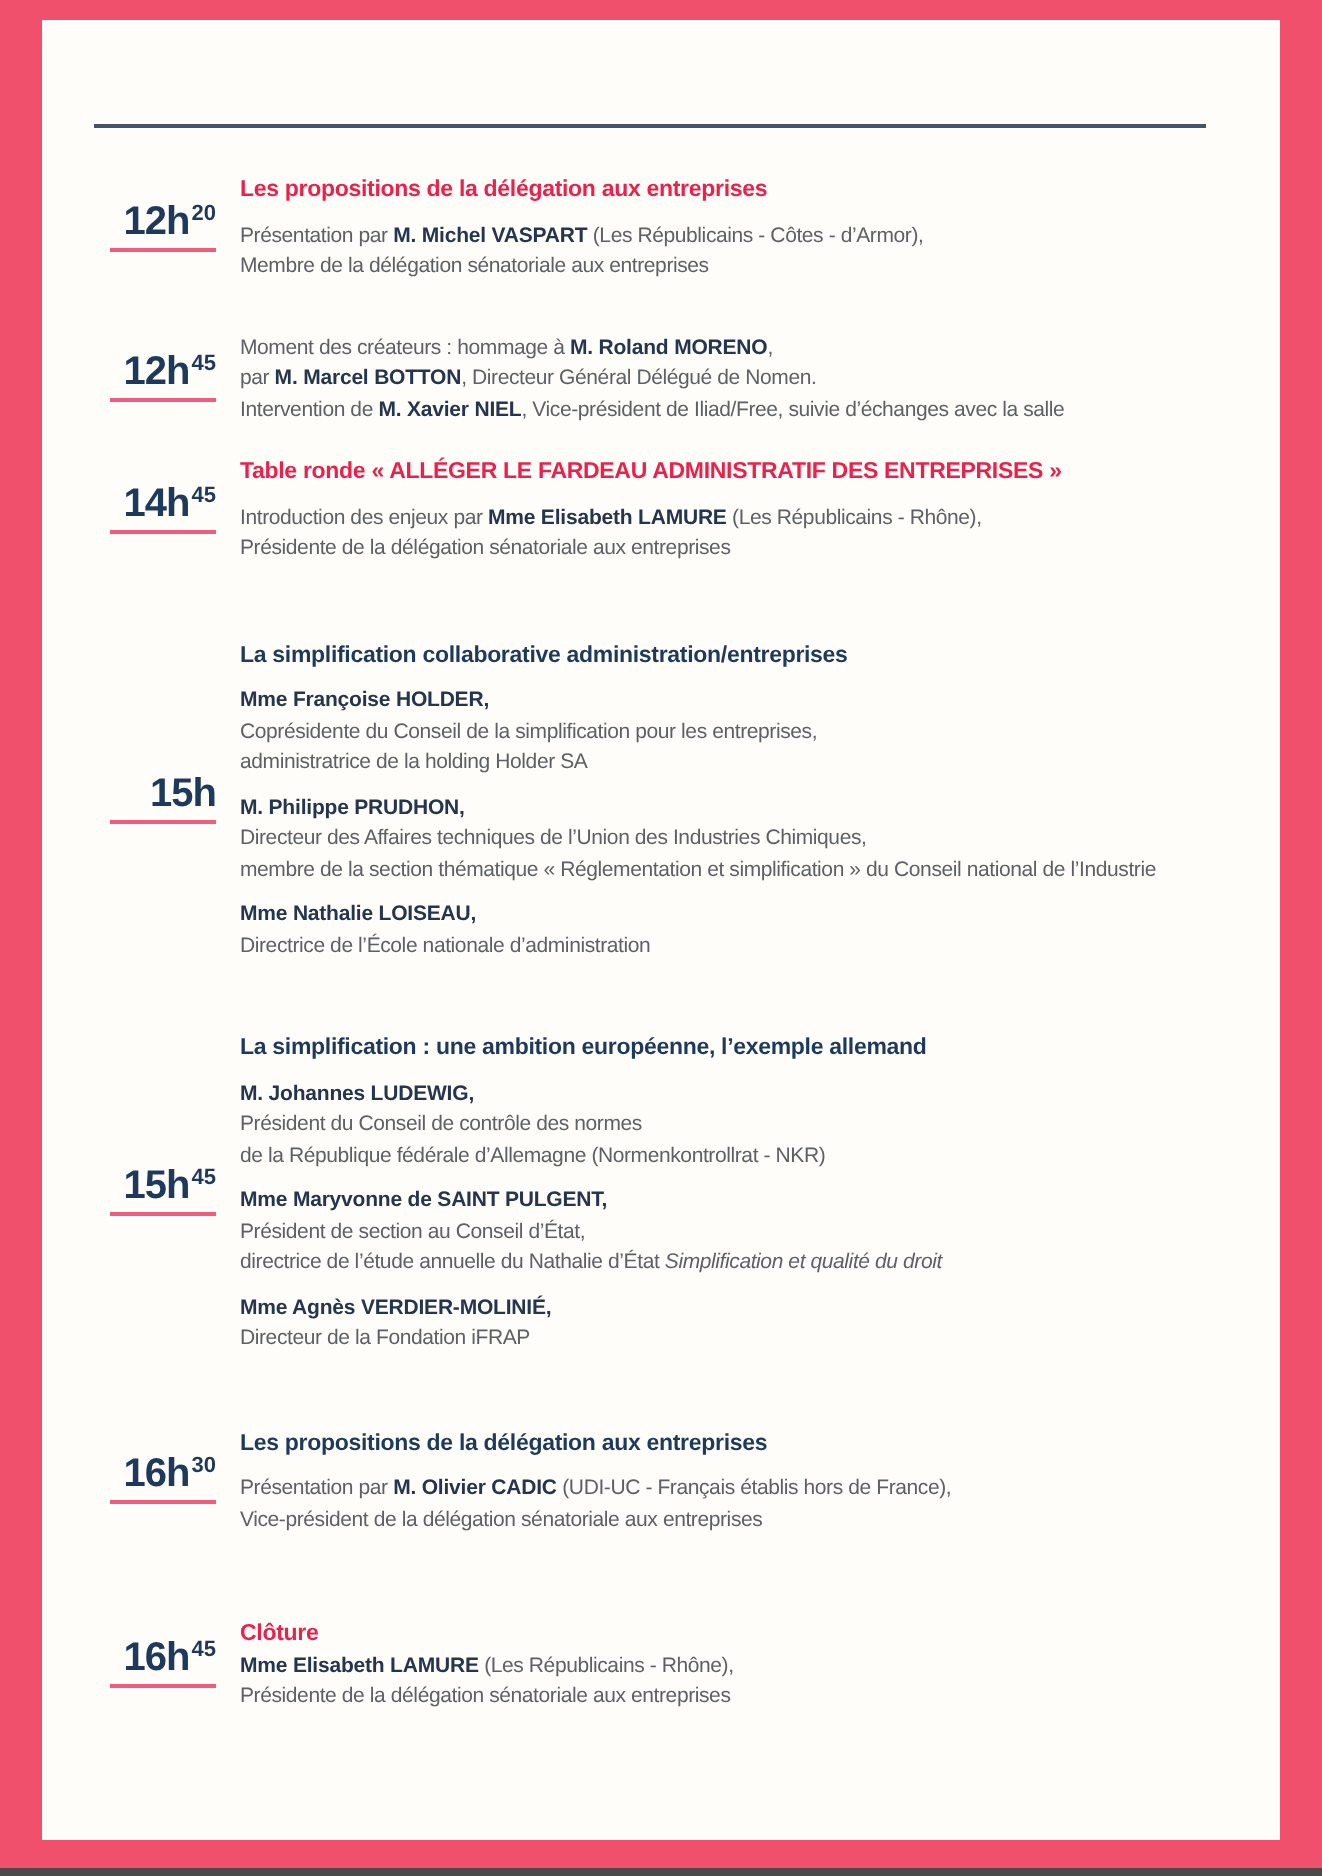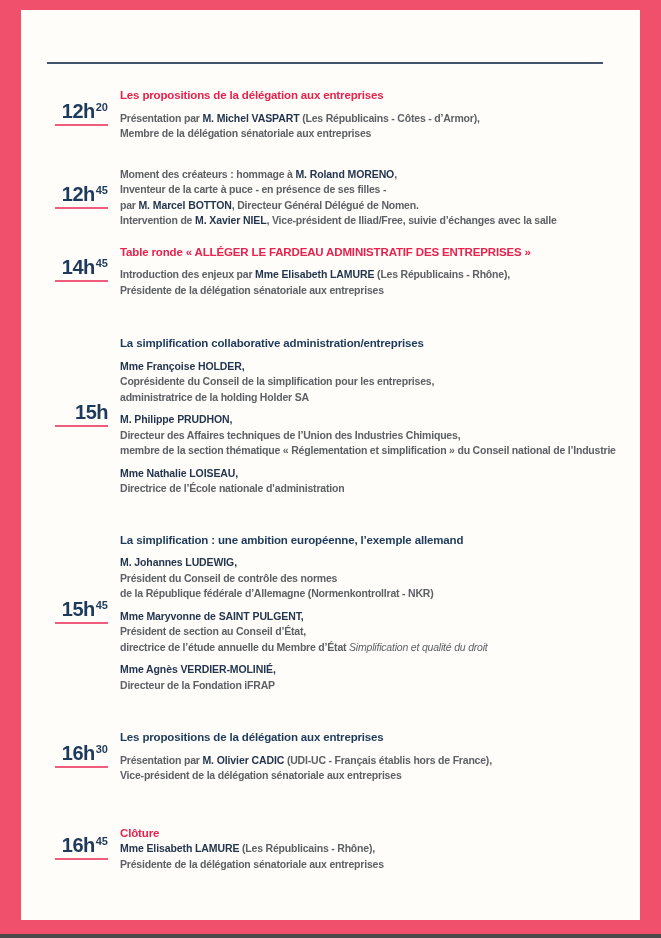--- a/index.html
+++ b/index.html
@@ -46,21 +46,21 @@
     font-size:11px;font-weight:bold;color:var(--navy,#1d3a5c);
     line-height:0;vertical-align:7px;margin-left:1px;
   }
   .content{flex:1 1 auto;padding-top:1px;}
   .block{margin-bottom:7px;}
   .block:last-child{margin-bottom:0;}
   .line{line-height:13.5px;white-space:nowrap;}
   .sg-rb{color:var(--accent-red,#e8224d);font-weight:bold;font-size:11.5px;letter-spacing:-0.15px;}
   .sg-nb{color:var(--navy,#1d3a5c);font-weight:bold;font-size:11.5px;letter-spacing:-0.15px;}
   .sg-b{color:var(--name-navy,#24364f);font-weight:bold;font-size:10.5px;letter-spacing:-0.1px;}
-  .sg-r{color:var(--body-gray,#5d6166);font-size:10.5px;letter-spacing:-0.2px;font-weight:bold;}
+  .sg-r{color:var(--body-gray,#5d6166);font-size:10.5px;letter-spacing:-0.2px;}
   .sg-i{color:var(--body-gray,#5d6166);font-size:10.5px;letter-spacing:-0.2px;font-style:italic;}
 </style>
 </head>
 <body>
 
 <div class="canvas">
   <div class="page">
     <div class="top-rule"></div>
     <div class="sections" id="sections">
         <div class="section" style="margin-bottom: 24px;">
@@ -73,21 +73,20 @@
               <div class="line"><span class="sg-r">Présentation par </span><span class="sg-b">M. Michel VASPART</span><span class="sg-r"> (Les Républicains - Côtes - d’Armor),</span></div>
               <div class="line"><span class="sg-r">Membre de la délégation sénatoriale aux entreprises</span></div>
             </div>
           </div>
         </div>
         <div class="section" style="margin-bottom: 15px;">
           <div class="time-cell"><span class="time-text"><span class="time-main">12h</span><sup class="time-sup">45</sup></span></div>
           <div class="content">
             <div class="block">
               <div class="line"><span class="sg-r">Moment des créateurs : hommage à </span><span class="sg-b">M. Roland MORENO</span><span class="sg-r">,</span></div>
-              <div class="line"><span class="sg-r">Inventeur de la carte à puce - en présence de ses filles -</span></div>
               <div class="line"><span class="sg-r">par </span><span class="sg-b">M. Marcel BOTTON</span><span class="sg-r">, Directeur Général Délégué de Nomen.</span></div>
               <div class="line"><span class="sg-r">Intervention de </span><span class="sg-b">M. Xavier NIEL</span><span class="sg-r">, Vice-président de Iliad/Free, suivie d’échanges avec la salle</span></div>
             </div>
           </div>
         </div>
         <div class="section" style="margin-bottom: 37px;">
           <div class="time-cell"><span class="time-text"><span class="time-main">14h</span><sup class="time-sup">45</sup></span></div>
           <div class="content">
             <div class="block">
               <div class="line"><span class="sg-rb">Table ronde « ALLÉGER LE FARDEAU ADMINISTRATIF DES ENTREPRISES »</span></div>
@@ -127,21 +126,21 @@
               <div class="line"><span class="sg-nb">La simplification : une ambition européenne, l’exemple allemand</span></div>
             </div>
             <div class="block">
               <div class="line"><span class="sg-b">M. Johannes LUDEWIG,</span></div>
               <div class="line"><span class="sg-r">Président du Conseil de contrôle des normes</span></div>
               <div class="line"><span class="sg-r">de la République fédérale d’Allemagne (Normenkontrollrat - NKR)</span></div>
             </div>
             <div class="block">
               <div class="line"><span class="sg-b">Mme Maryvonne de SAINT PULGENT,</span></div>
               <div class="line"><span class="sg-r">Président de section au Conseil d’État,</span></div>
-              <div class="line"><span class="sg-r">directrice de l’étude annuelle du Membre d’État </span><span class="sg-i">Simplification et qualité du droit</span></div>
+              <div class="line"><span class="sg-r">directrice de l’étude annuelle du Nathalie d’État </span><span class="sg-i">Simplification et qualité du droit</span></div>
             </div>
             <div class="block">
               <div class="line"><span class="sg-b">Mme Agnès VERDIER-MOLINIÉ,</span></div>
               <div class="line"><span class="sg-r">Directeur de la Fondation iFRAP</span></div>
             </div>
           </div>
         </div>
         <div class="section" style="margin-bottom: 41px;">
           <div class="time-cell"><span class="time-text"><span class="time-main">16h</span><sup class="time-sup">30</sup></span></div>
           <div class="content">

